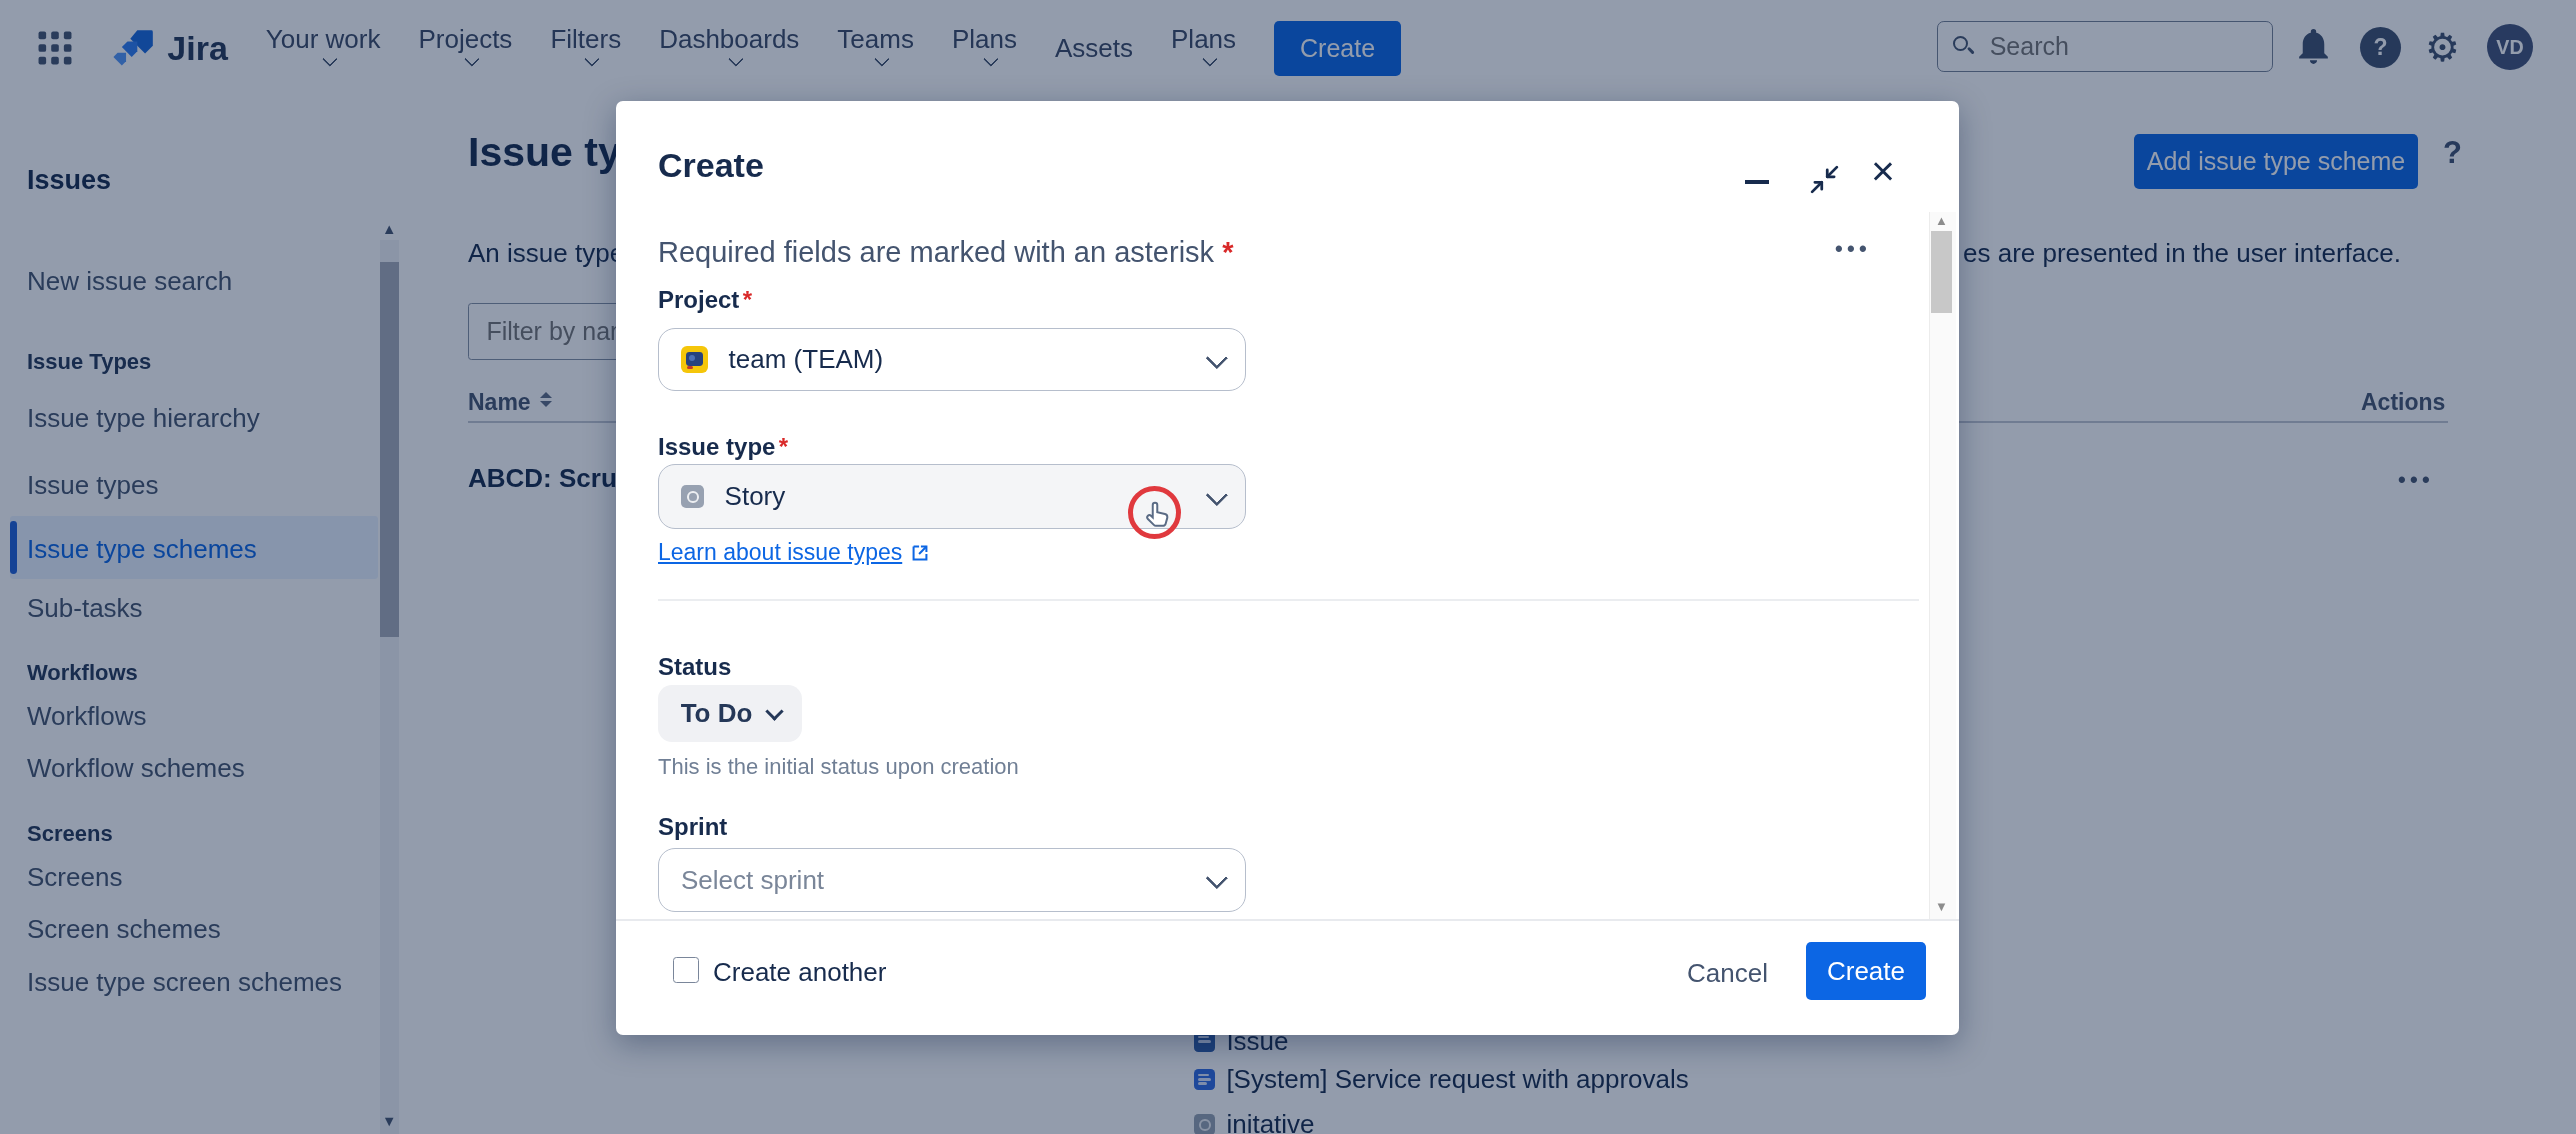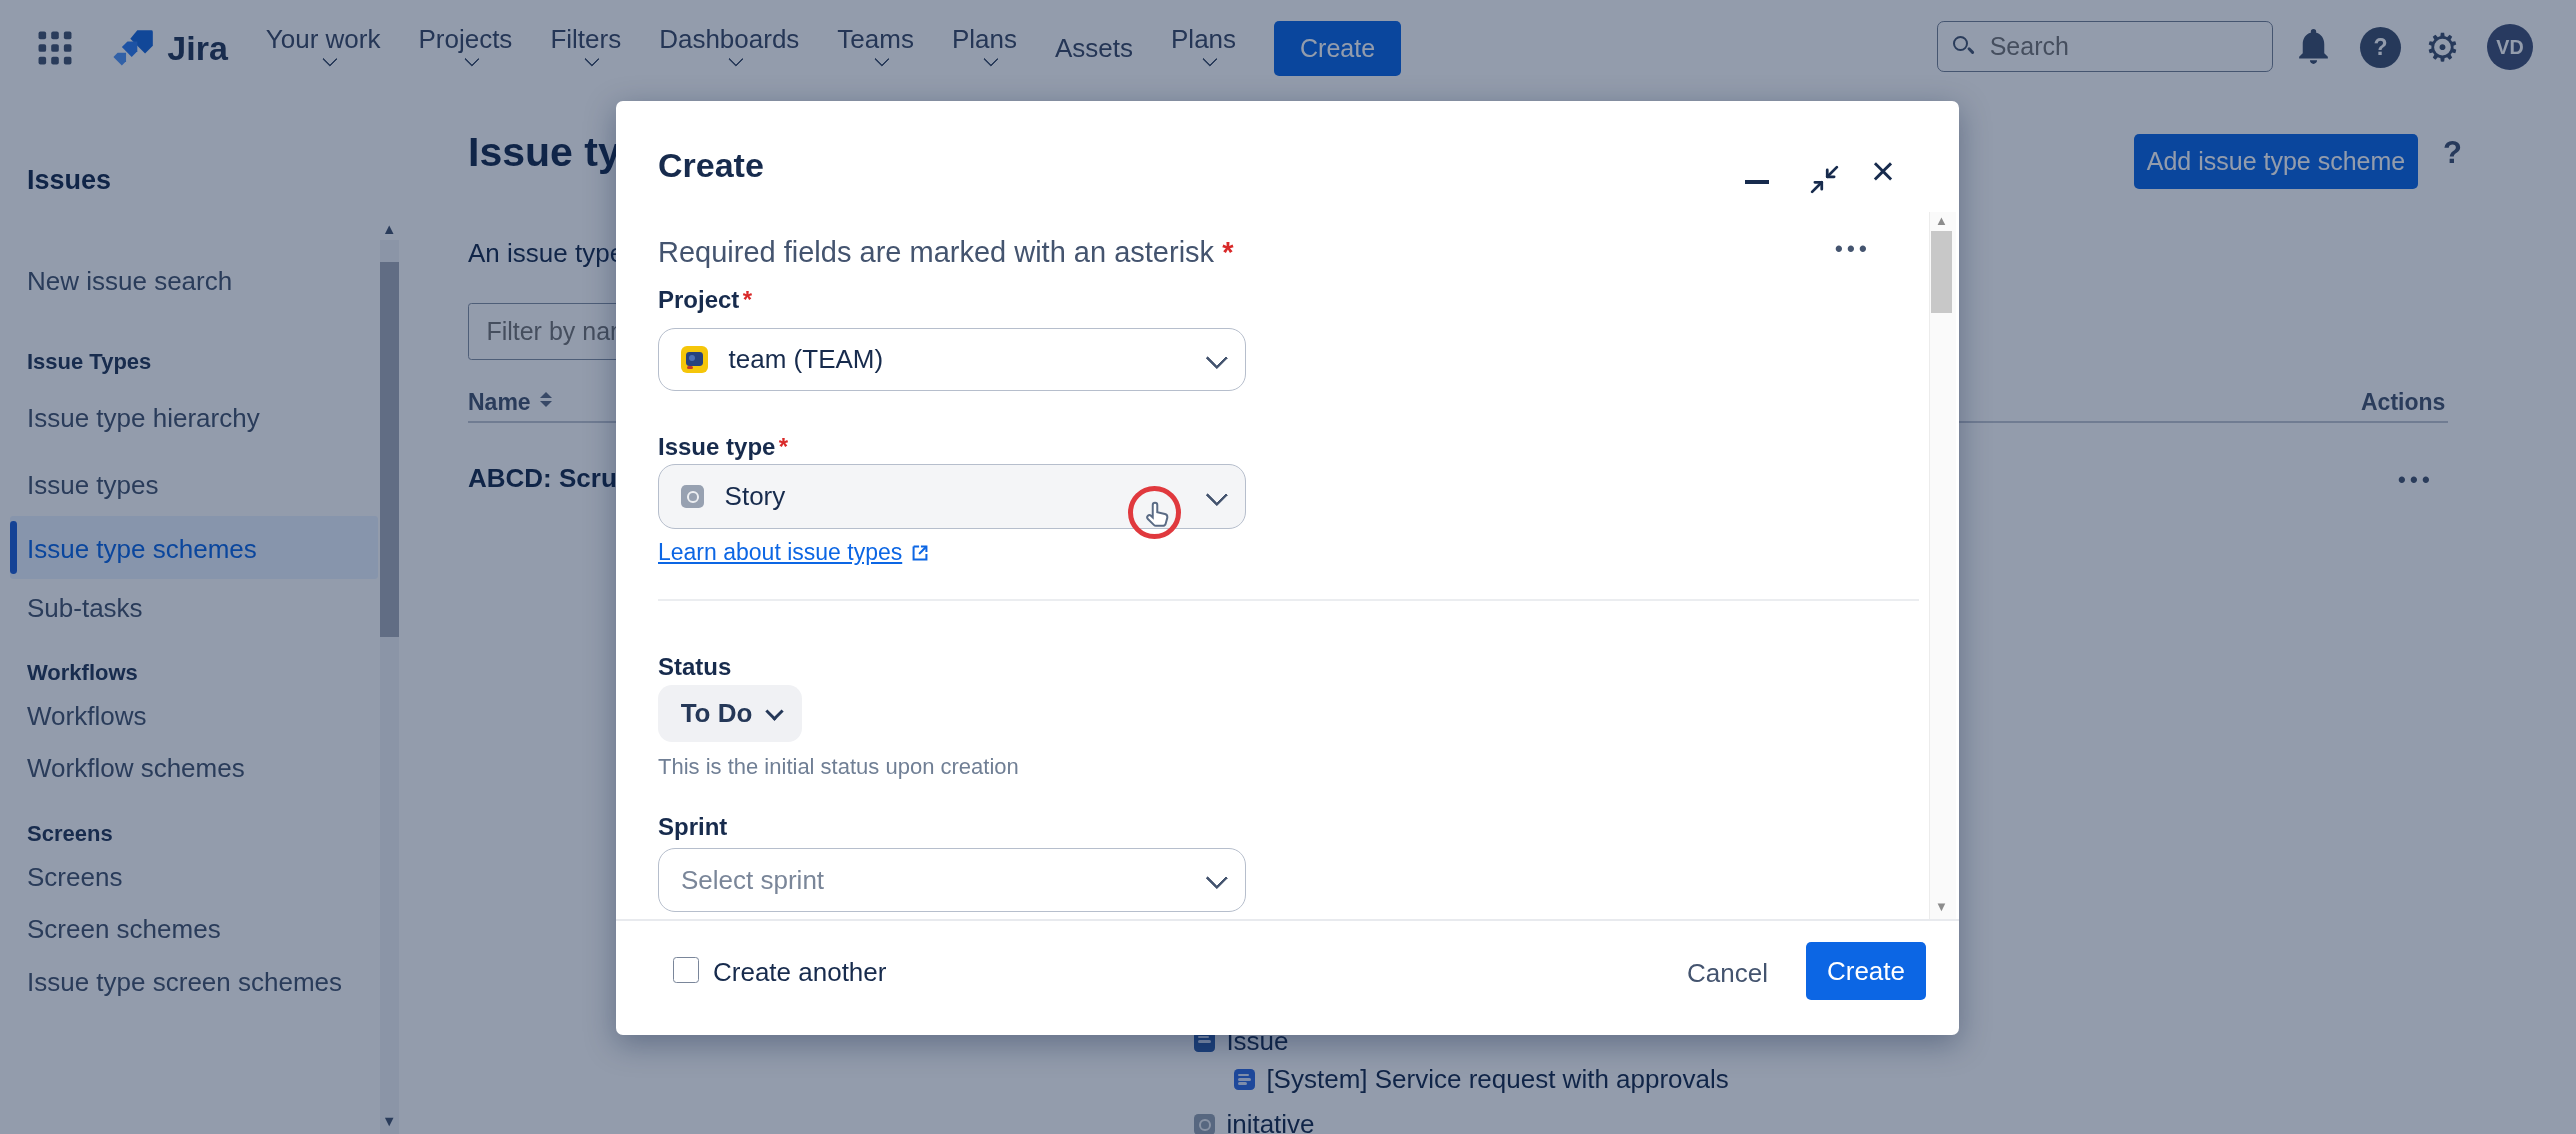--- a/index.html
+++ b/index.html
@@ -209,20 +209,21 @@
     <div class="sb-item" style="top:871px;">Issue type screen schemes</div>
     <div class="sb-rail"></div>
     <div class="sb-thumb"></div>
     <div class="sb-arrow" style="top:125px;">▲</div>
     <div class="sb-arrow" style="top:1017px;">▼</div>
   </aside>
 
   <main class="content">
     <div class="pg-title">Issue typ</div>
     <div class="pg-intro">An issue type s</div>
+    <div class="pg-intro-right">es are presented in the user interface.</div>
     <div class="filterbox">
       <input placeholder="Filter by nam" style="">
     </div>
     <div class="th" style="left:65px;top:293px;">Name</div>
     <div class="sorticon">
         <span class="tri-up"></span>
         <span class="tri-dn"></span>
       </div>
     <div class="th" style="left:1958px;top:293px;">Actions</div>
     <div class="thline"></div>
@@ -232,21 +233,21 @@
     <div class="qmark">?</div>
   </main>
 
   <div class="bgrow" style="left:1194px;top:1026px;">
     <span class="sq" style="background:#2E5CA6;">
         <span class="l1"></span>
         <span class="l2"></span>
       </span>
     <span class="lbl">Issue</span>
   </div>
-  <div class="bgrow" style="left:1194px;top:1064px;margin-left:40px;">
+  <div class="bgrow" style="left:1194px;top:1064px;">
     <span class="sq" style="background:#2F6AE0;">
         <span class="l1"></span>
         <span class="l2"></span>
         <span class="l3"></span>
       </span>
     <span class="lbl">[System] Service request with approvals</span>
   </div>
   <div class="bgrow" style="left:1194px;top:1109px;">
     <span class="sq" style="background:#95A0B0;">
         <span class="ring"></span>

